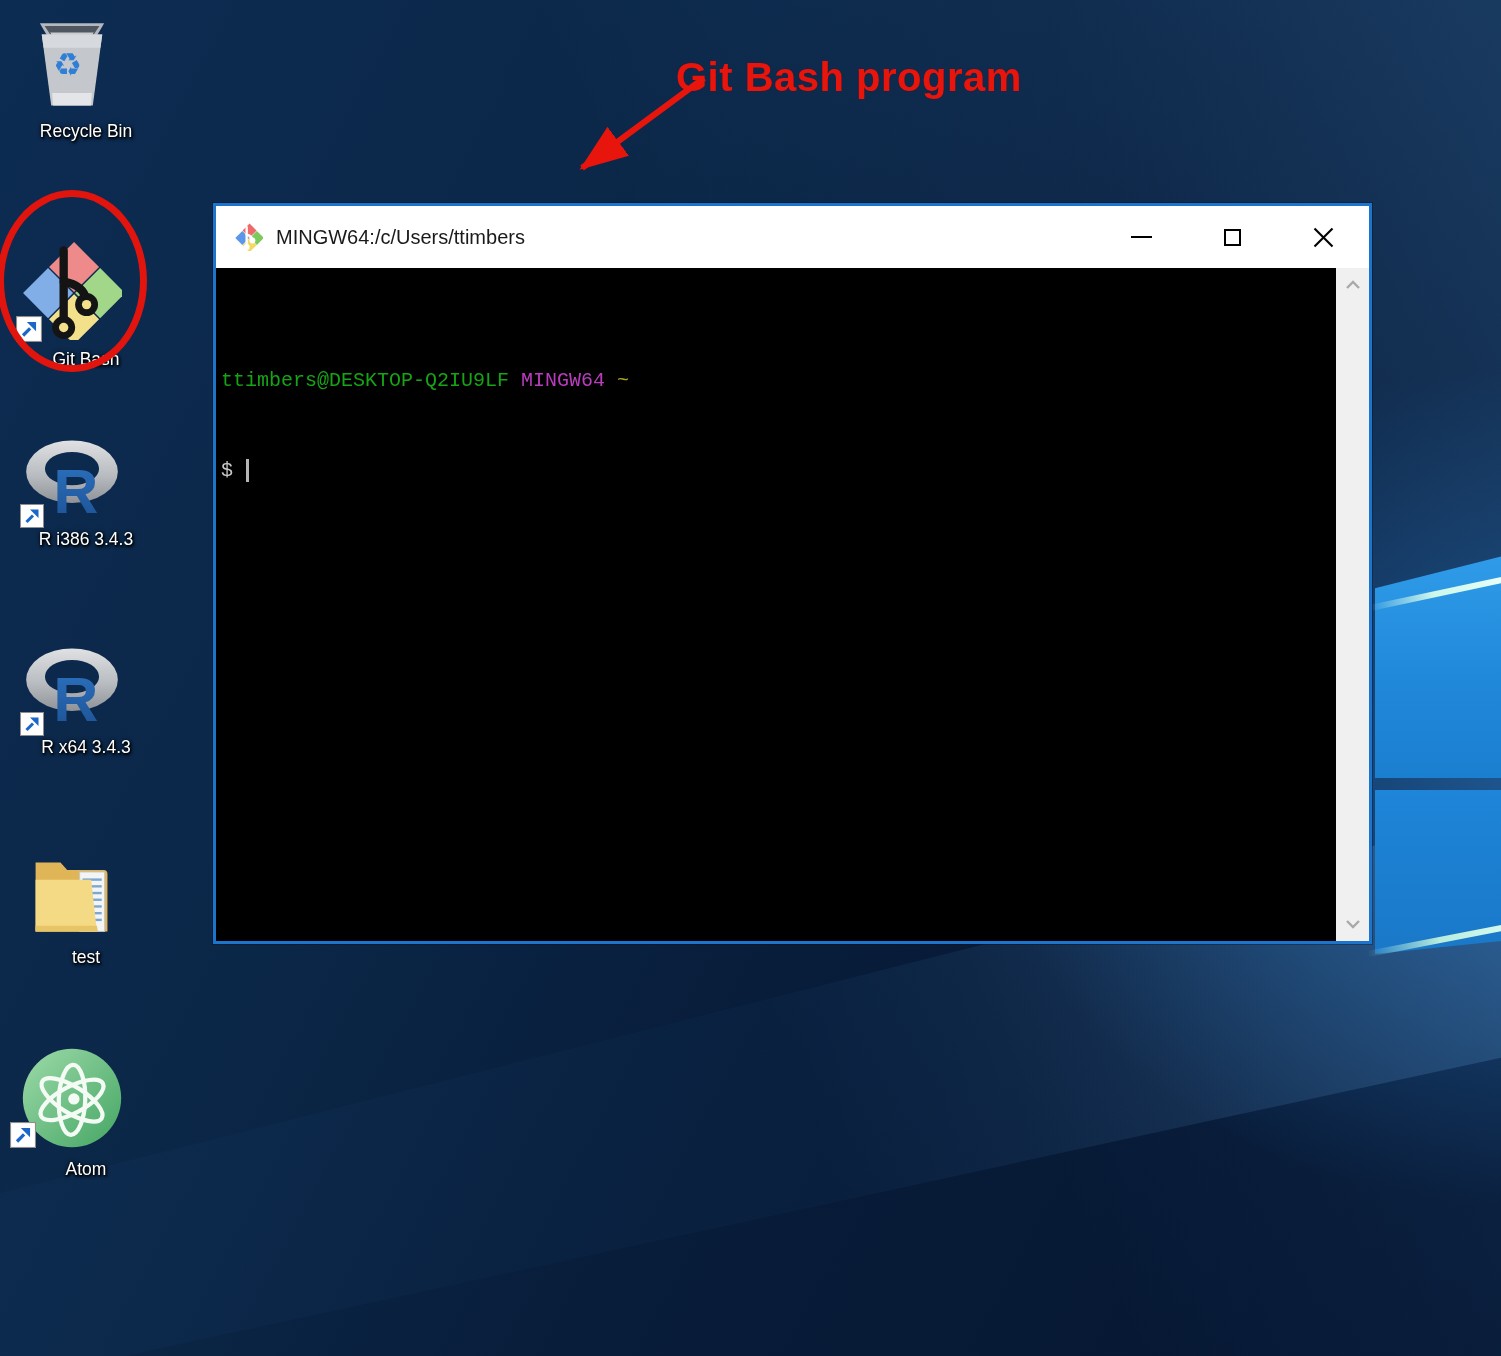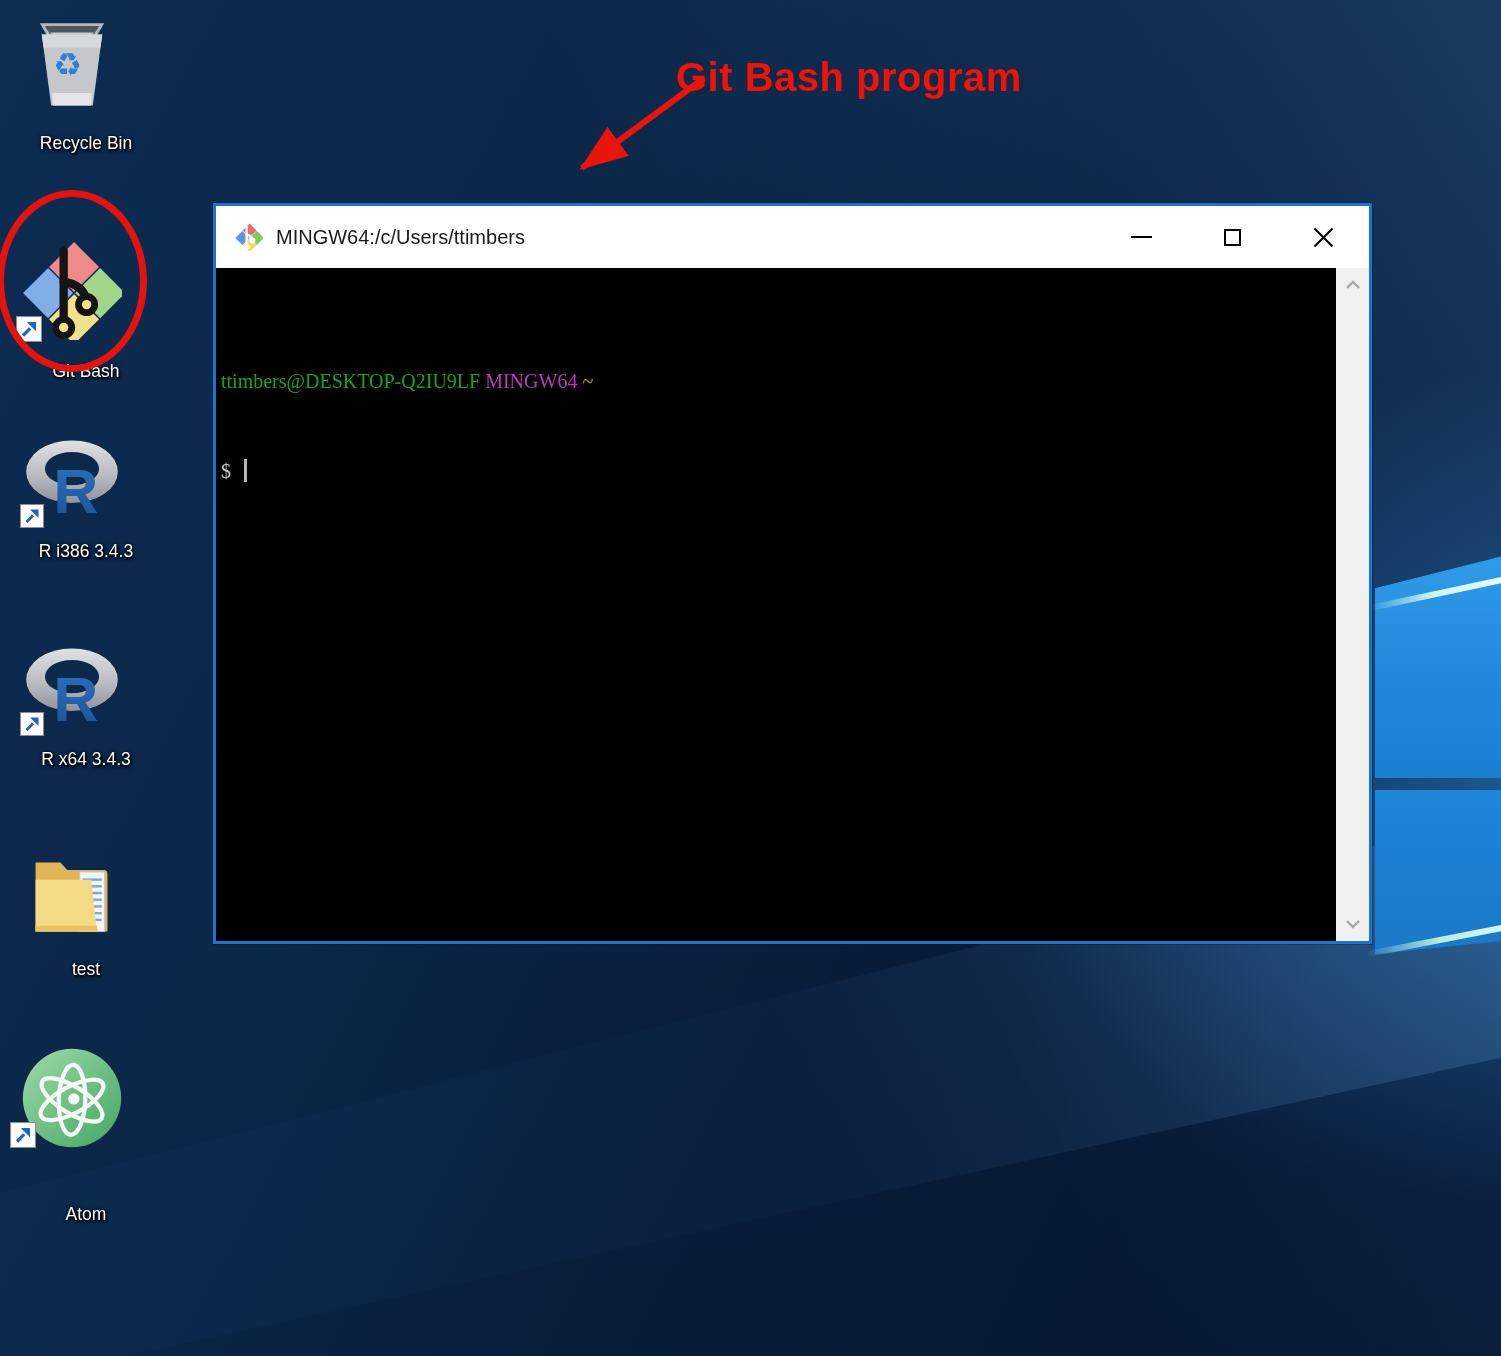--- a/index.html
+++ b/index.html
@@ -45,21 +45,21 @@
   }
 
   
   .icon-cell {
     position:absolute; left:2px; width:140px;
     display:flex; flex-direction:column; align-items:center;
     cursor:default;
   }
   .icon-art { position:relative; }
   .icon-label {
-    margin-top:18px; color:#ffffff; font-size:17.5px; text-align:center; line-height:1.1;
+    margin-top:6px; color:#ffffff; font-size:17.5px; text-align:center; line-height:1.1;
     text-shadow:1px 1px 2px #000, 0 0 4px rgba(0,0,0,.9), 1px 2px 3px rgba(0,0,0,.85);
     padding-left:28px;
   }
   .shortcut-badge { position:absolute; }
 
   
   .highlight-ellipse {
     position:absolute; left:-3px; top:190px; width:150px; height:182px;
     border:7px solid #e1140e; border-radius:50%;
     pointer-events:none;
@@ -89,21 +89,21 @@
   .win-controls { display:flex; height:100%; flex:0 0 auto; }
   .win-btn {
     width:91px; height:100%; display:flex; align-items:center; justify-content:center;
     background:transparent; border:none; cursor:pointer;
   }
   .glyph-min { width:21px; height:2px; background:#000; }
   .glyph-max { width:17px; height:17px; border:2px solid #000; }
   .client { flex:1 1 auto; display:flex; min-height:0; }
   .term-area {
     flex:1 1 auto; background:#000; padding:38px 6px 6px 5px;
-    font-family:Liberation Serif, serif; font-size:20px; line-height:30px;
+    font-family:Liberation Mono, monospace; font-size:20px; line-height:30px;
     white-space:pre; cursor:text;
   }
   .t-green  { color:#16a416; }
   .t-magenta{ color:#b93cbd; }
   .t-yellow { color:#a8a223; }
   .t-gray   { color:#c9c9c9; }
   .cursor-bar {
     display:inline-block; width:3px; height:23px; background:#b5b5b5;
     vertical-align:text-bottom; margin-left:13px;
   }
@@ -220,21 +220,21 @@
           <line x1="59" y1="65" x2="79" y2="65"></line>
         <line x1="59" y1="72" x2="79" y2="72"></line>
       </g>
       <path d="M10 30 h58 l6 54 H10 z" fill="#f4da85"></path>
       <path d="M10 78 h64 l1 6 H10 z" fill="#e7c465"></path>
     </svg>
   </div>
   <div class="icon-label">test</div>
 </div>
 
-<div class="icon-cell" style="top:1046px;gap:33px;">
+<div class="icon-cell" style="top:1046px;">
   <div class="icon-art">
     <svg width="104" height="104" viewBox="0 0 110 110">
       <defs>
         <linearGradient id="ag1" x1="0" y1="0" x2="1" y2="1">
           <stop offset="0" stop-color="#9ddaa9"></stop>
             <stop offset="1" stop-color="#44a663"></stop>
         </linearGradient>
       </defs>
       <circle cx="55" cy="55" r="52" fill="url(#ag1)"></circle>
       <g stroke="#f4fbf5" stroke-width="4.5" fill="none">

